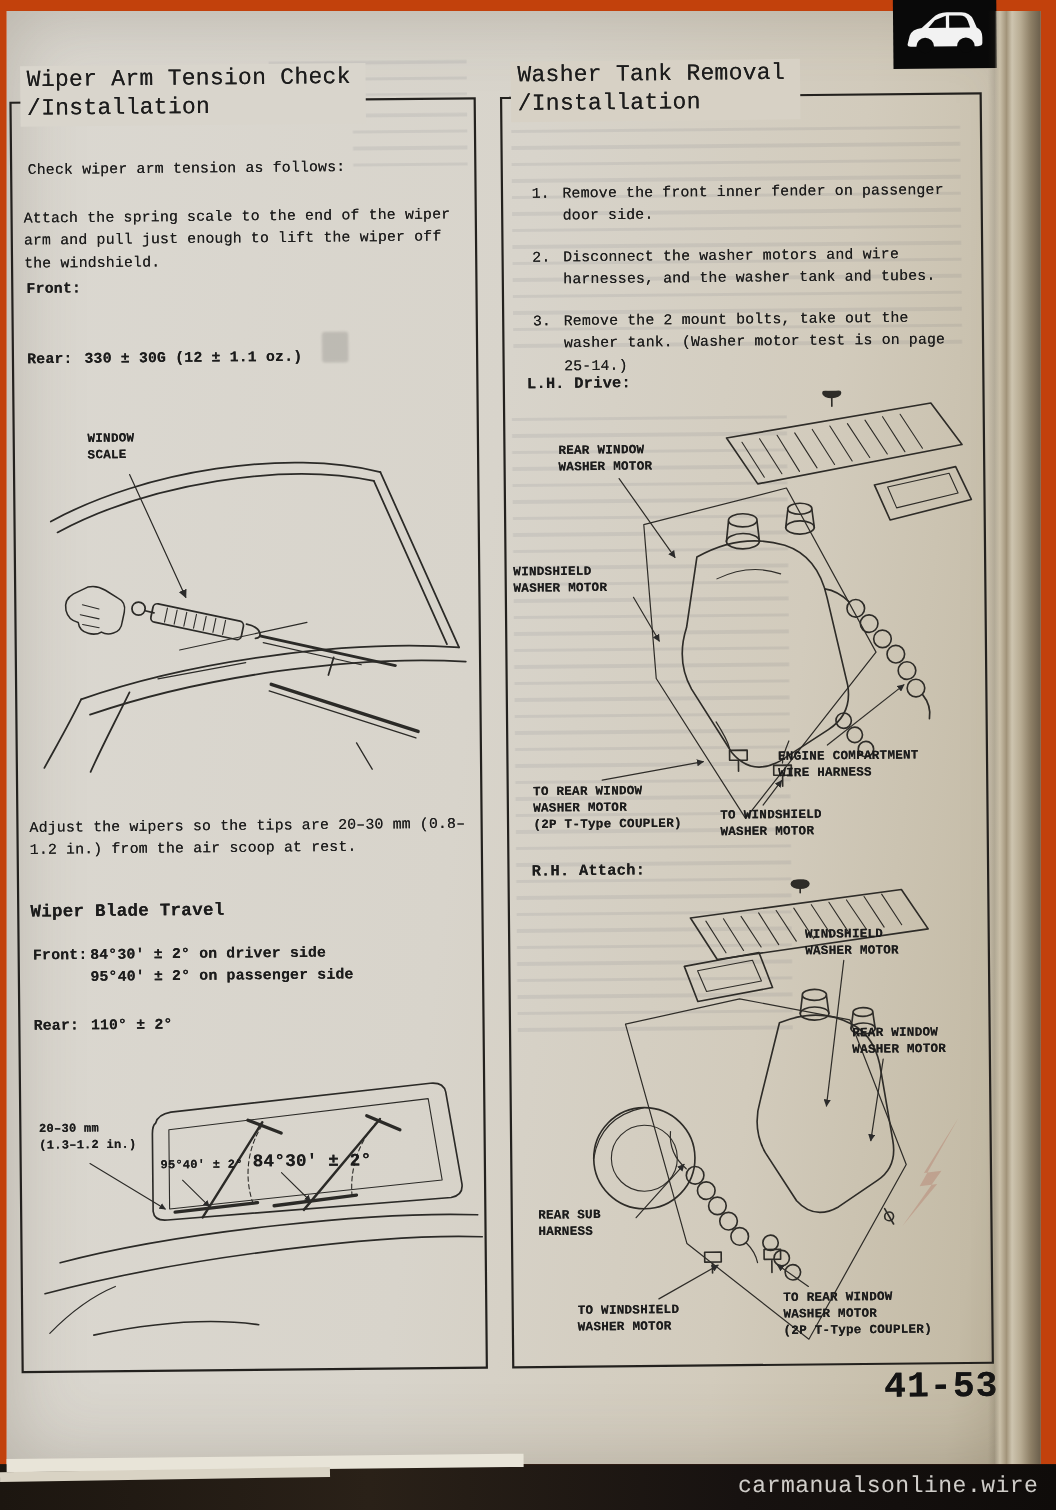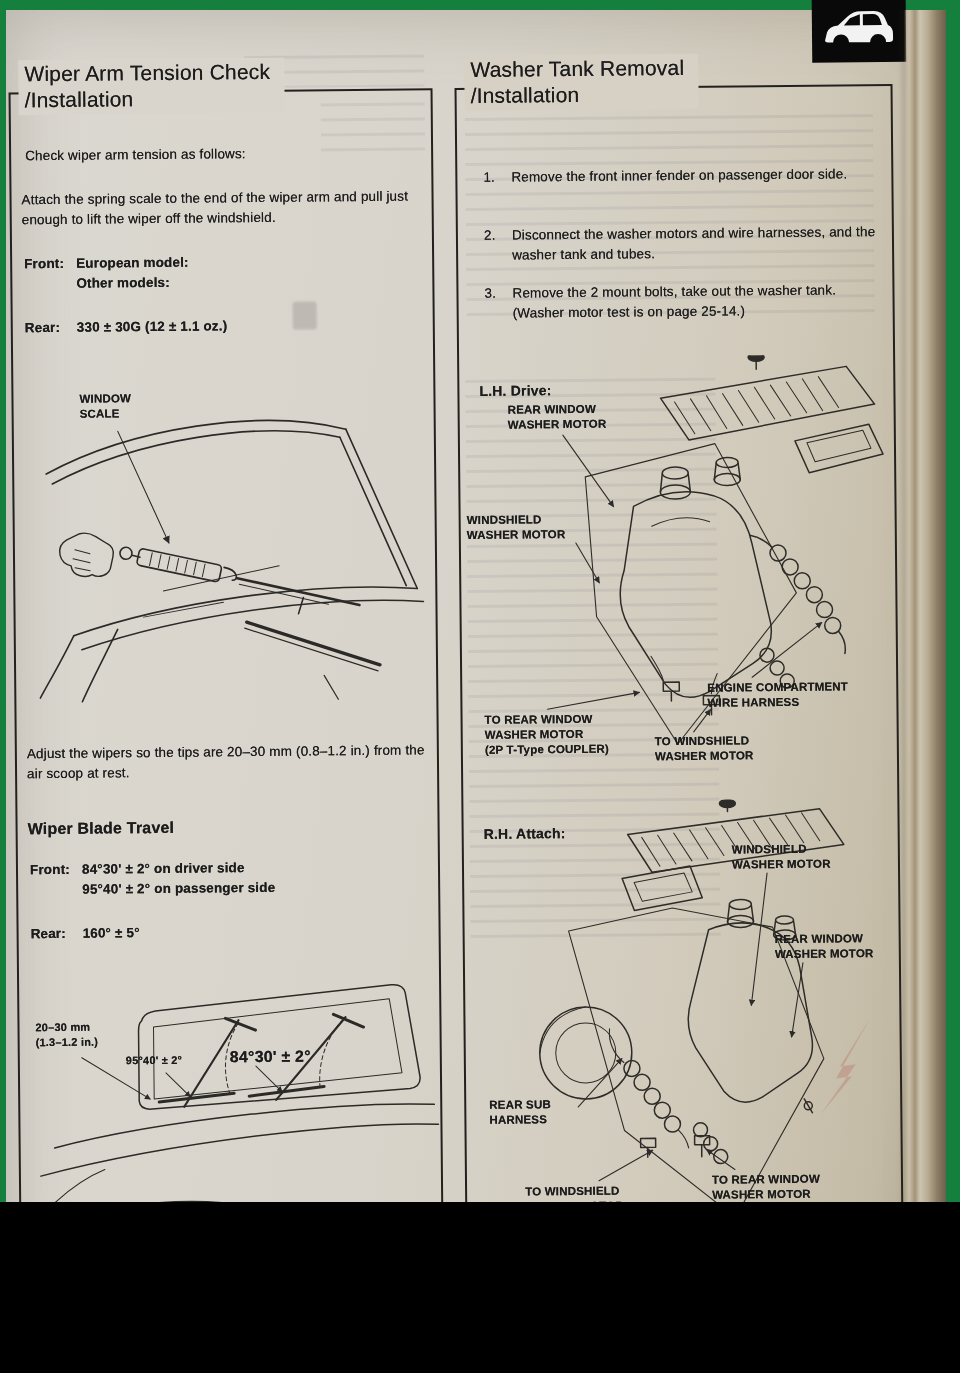--- a/index.html
+++ b/index.html
@@ -1,18 +1,18 @@
 <!DOCTYPE html>
 <html><head>
 <meta charset="utf-8">
 <style>
   *{margin:0;padding:0;box-sizing:border-box}
   body{background:#000}
-  .page{position:relative;width:960px;height:1202px;background:#15803d;overflow:hidden;
-        font-family:Liberation Sans, sans-serif;}
+  .page{position:relative;width:960px;height:1373px;background:#c2410c;overflow:hidden;
+        font-family:Liberation Mono, monospace;}
   .paper{position:absolute;left:6px;top:10px;width:940px;height:1321px;
         background:linear-gradient(97deg,#dbd8d1 0%,#d8d4cb 45%,#d2cbbc 72%,#c4bba6 92%,#b0a58c 100%);
         box-shadow:inset 0 0 70px rgba(90,80,60,.28);}
   .content{position:absolute;left:0;top:0;width:960px;height:1373px;
         transform:rotate(-0.55deg);transform-origin:470px 660px;color:#1c1c1c;}
   .ink{text-shadow:0 0 .5px rgba(25,25,25,.85);}
   .panel{position:absolute;border:2px solid #23211e;}
   .panel-title{position:absolute;left:8px;top:-34px;padding:1px 14px 3px 6px;
         font-size:21px;line-height:1.22;font-weight:normal;white-space:pre-line;letter-spacing:.2px;}
   .t{position:absolute;font-size:13.5px;line-height:1.5;letter-spacing:.15px;}
@@ -20,21 +20,21 @@
   .lbl{position:absolute;font-size:11.5px;font-weight:bold;line-height:1.32;
         white-space:pre-line;letter-spacing:.2px;}
   .col{display:inline-block;vertical-align:top;}
   .step{padding-left:28px;}
   .step .num{position:absolute;left:0;top:0;}
   figure{position:absolute;}
   figure svg{position:absolute;left:0;top:0;display:block;}
   .ghost{position:absolute;opacity:.07;filter:blur(.7px);
         background:repeating-linear-gradient(to bottom,#2f3550 0 3px,transparent 3px 15px);}
   .heading-md{position:absolute;font-size:16px;font-weight:bold;letter-spacing:.2px;}
-  .drive-label{position:absolute;font-size:14px;font-weight:bold;letter-spacing:.2px;margin-top:41px;}
+  .drive-label{position:absolute;font-size:14px;font-weight:bold;letter-spacing:.2px;}
 </style>
 </head>
 <body>
 
 <div class="page">
   <div class="paper"></div>
 
   <div class="content">
 
     <div class="ghost" style="left:250px;top:54px;width:180px;height:32px"></div>
@@ -58,21 +58,21 @@
 
     <section class="panel" style="left:14px;top:88px;width:424px;height:1156px">
       <h2 class="panel-title ink" style="background:#d9d5cc">Wiper Arm Tension Check
 /Installation</h2>
 
       <p class="t ink" style="left:14px;top:52px;width:402px">Check wiper arm tension as follows:</p>
 
       <p class="t ink" style="left:10px;top:96px;width:406px">Attach the spring scale to the end of the wiper arm and pull just enough to lift the wiper off the windshield.</p>
 
       <div class="t b ink" style="left:12px;top:160px;width:410px">
-        <span class="col" style="width:52px">Front:</span><span class="col" style="width:142px"><span style="display:block">European model:</span><span style="display:block">Other models:</span></span>
+        <span class="col" style="width:52px">Front:</span>
       </div>
 
       <div class="t b ink" style="left:12px;top:224px">
         <span class="col" style="width:52px">Rear:</span><span class="col">330 ± 30G (12 ± 1.1 oz.)</span>
       </div>
 
       <figure style="left:8px;top:284px;width:408px;height:332px">
         <svg viewBox="0 0 408 332" width="408" height="332">
           <defs>
             <marker id="ah1" viewBox="0 0 8 8" refX="7" refY="4" markerWidth="7" markerHeight="7" orient="auto">
@@ -118,21 +118,21 @@
 
       <p class="t ink" style="left:10px;top:650px;width:400px">Adjust the wipers so the tips are 20–30 mm (0.8–1.2 in.) from the air scoop at rest.</p>
 
       <h3 class="heading-md ink" style="left:10px;top:726px">Wiper Blade Travel</h3>
 
       <div class="t b ink" style="left:12px;top:766px;width:408px">
         <span class="col" style="width:52px">Front:</span><span class="col"><span style="display:block">84°30' ± 2° on driver side</span><span style="display:block">95°40' ± 2° on passenger side</span></span>
       </div>
 
       <div class="t b ink" style="left:12px;top:830px">
-        <span class="col" style="width:52px">Rear:</span><span class="col">160° ± 5°</span>
+        <span class="col" style="width:52px">Rear:</span><span class="col">110° ± 2°</span>
       </div>
 
       <figure style="left:4px;top:868px;width:420px;height:282px">
         <svg viewBox="0 0 420 282" width="420" height="282">
           <defs>
             <marker id="ah2" viewBox="0 0 8 8" refX="7" refY="4" markerWidth="6" markerHeight="6" orient="auto">
               <path d="M0 0 L8 4 L0 8 z" fill="#2b2b2b"></path>
             </marker>
           </defs>
           <g stroke="#2b2a27" fill="none" stroke-width="1.5" stroke-linecap="round" stroke-linejoin="round">
@@ -155,21 +155,21 @@
             <path d="M60 252 C 120 240, 170 238, 210 244"></path>
             <path d="M20 250 C 40 230, 60 216, 80 208" stroke-width="1.1"></path>
 
             <path d="M58 96 L126 138" stroke-width="1" marker-end="url(#ah2)"></path>
             <path d="M142 112 L166 136" stroke-width="1" marker-end="url(#ah2)"></path>
             <path d="M232 106 L258 132" stroke-width="1" marker-end="url(#ah2)"></path>
           </g>
         </svg>
         <figcaption class="lbl ink" style="left:12px;top:58px;font-size:11px">20–30 mm
 (1.3–1.2 in.)</figcaption>
-        <figcaption class="lbl ink" style="left:102px;top:92px;font-size:11px">95°40' ± 2°</figcaption>
+        <figcaption class="lbl ink" style="left:122px;top:92px;font-size:11px">95°40' ± 2°</figcaption>
         <figcaption class="lbl ink" style="left:206px;top:86px;font-size:16px">84°30' ± 2°</figcaption>
       </figure>
     </section>
 
     <section class="panel" style="left:460px;top:88px;width:438px;height:1156px">
       <h2 class="panel-title ink" style="background:#d7d1c5">Washer Tank Removal
 /Installation</h2>
 
       <div class="t ink step" style="left:26px;top:78px;width:394px">
         <span class="num">1.</span>

